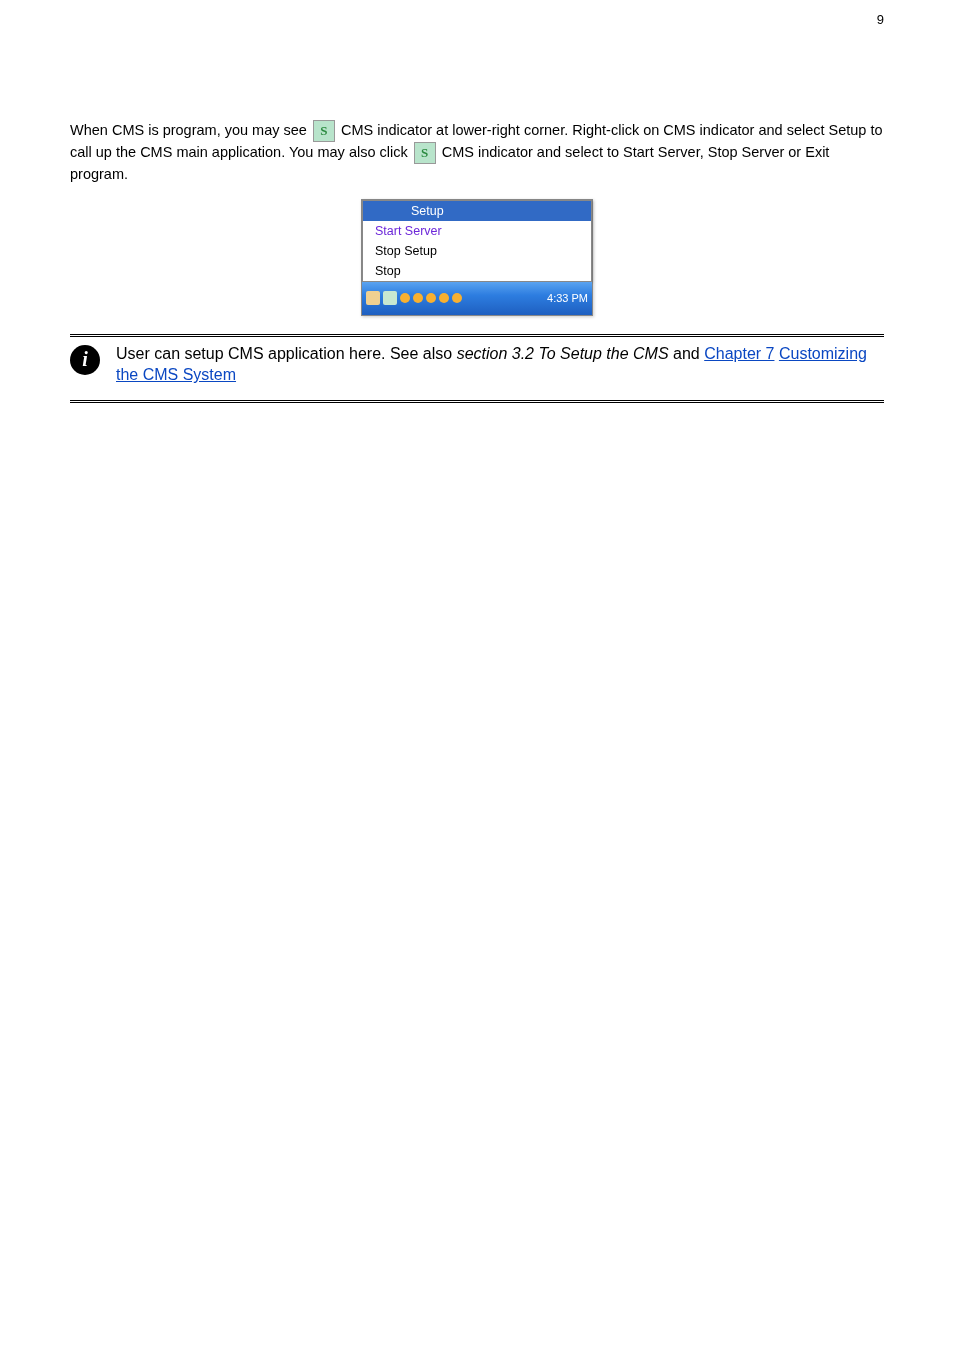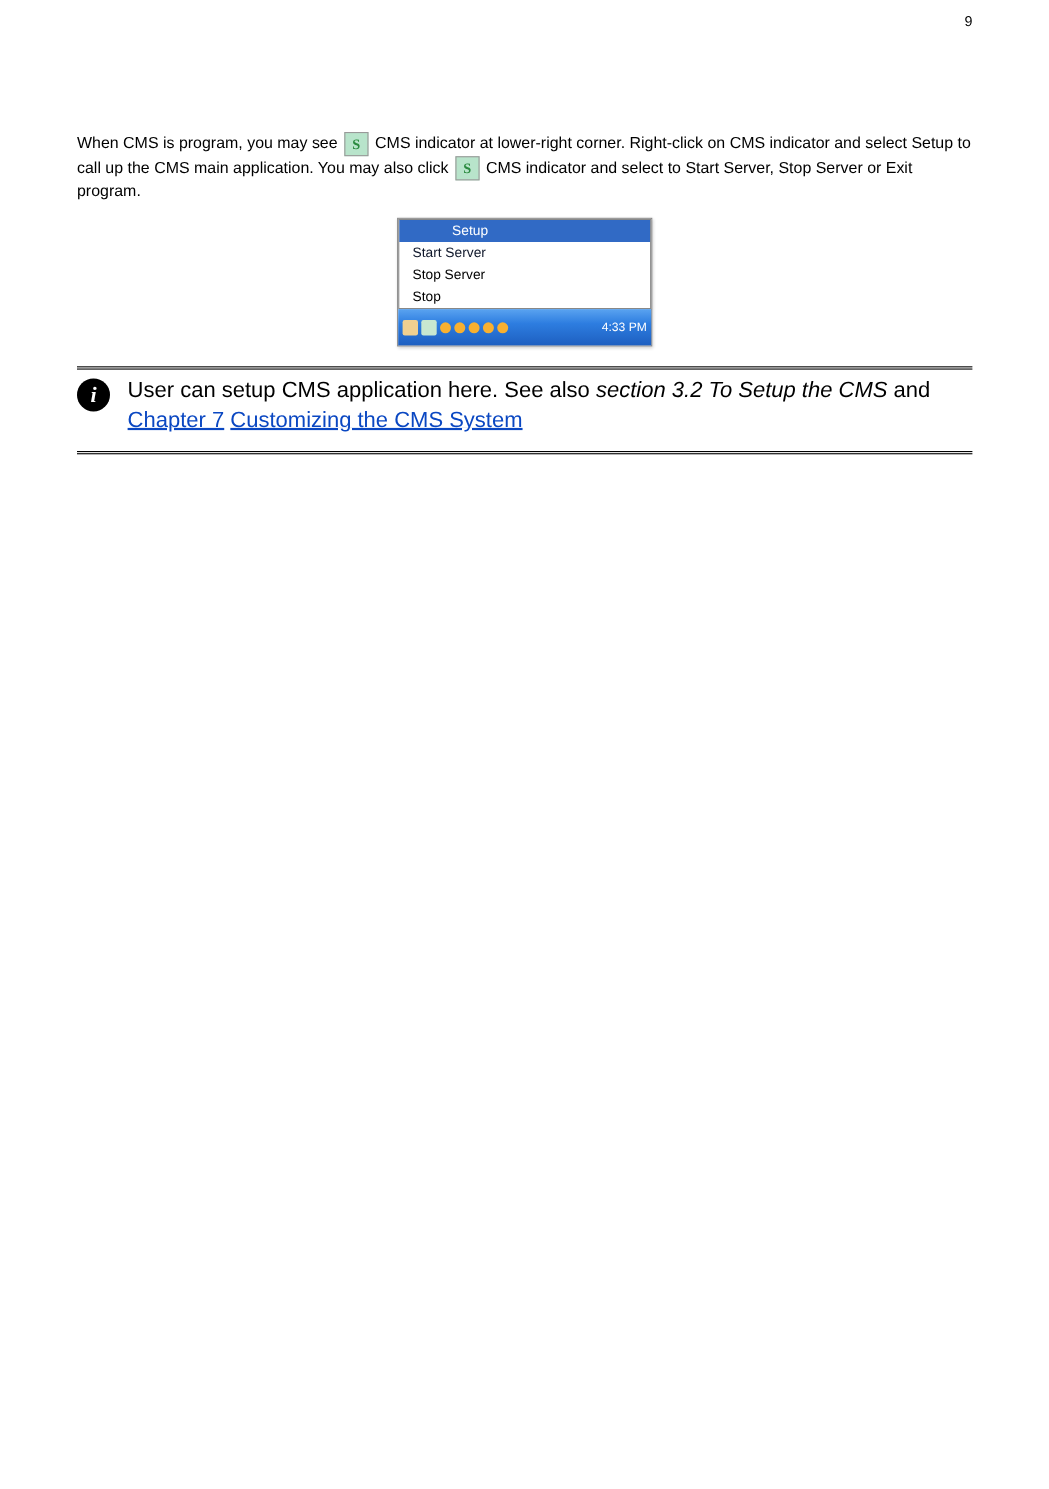--- a/index.html
+++ b/index.html
@@ -76,21 +76,21 @@
     font-size: 12.5px;
     cursor: pointer;
     font-family: Tahoma, sans-serif;
   }
   .menu-item.selected {
     background: #316ac5;
     color: #fff;
     padding-left: 48px;
   }
   .menu-item.disabled {
-    color: #0f172a;
+    color: #6d28d9;
   }
   .taskbar-strip {
     height: 33px;
     background: linear-gradient(to bottom, #5aa3f0 0%, #2d7de0 40%, #1e5fc0 100%);
     display: flex;
     align-items: center;
     padding: 16px 4px;
     gap: 3px;
   }
   .tray-icon {
@@ -139,21 +139,21 @@
     color: #fff;
     display: flex;
     align-items: center;
     justify-content: center;
     font-family: Georgia, serif;
     font-style: italic;
     font-weight: bold;
     font-size: 20px;
   }
   .info-text {
-    font-size: 20px;
+    font-size: 16px;
     line-height: 1.35;
   }
   .link {
     color: #0a47c2;
     text-decoration: underline;
   }
   .italic-note {
     font-style: italic;
   }
 </style>
@@ -175,21 +175,21 @@
       <span class="s-letter">S</span>
     </span>
     <span> CMS indicator and select to Start Server, Stop Server or Exit program.</span>
   </p>
 
   <div class="screenshot-container">
     <div class="taskbar-shot">
       <div class="menu-box">
         <div class="menu-item selected">Setup</div>
         <div class="menu-item disabled">Start Server</div>
-        <div class="menu-item">Stop Server</div>
+        <div class="menu-item">Stop Setup</div>
         <div class="menu-item">Stop</div>
       </div>
       <div class="taskbar-strip">
         <span class="tray-icon generic"></span>
         <span class="tray-icon green-s"></span>
         <span class="tray-dot"></span>
         <span class="tray-dot"></span>
         <span class="tray-dot"></span>
         <span class="tray-dot"></span>
         <span class="tray-dot"></span>

